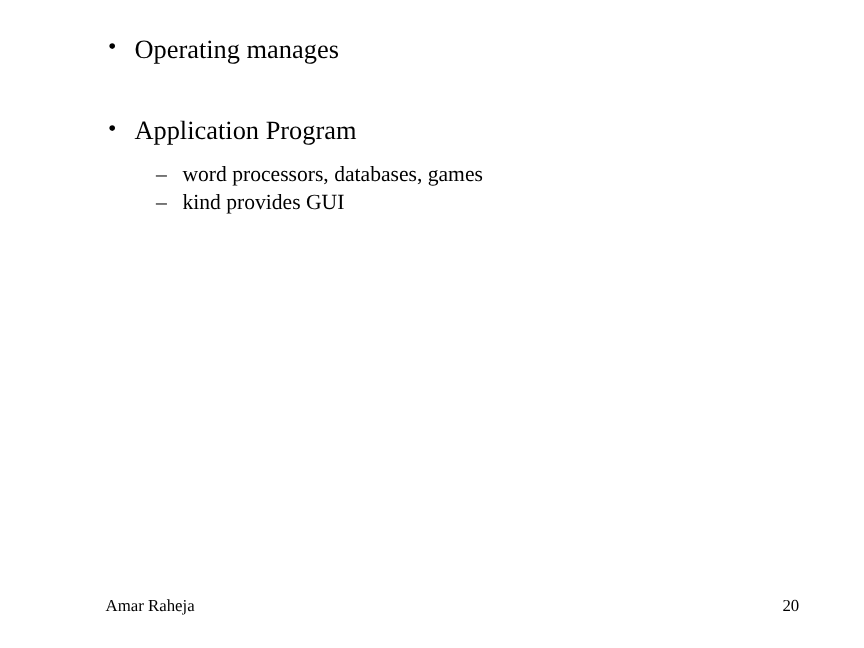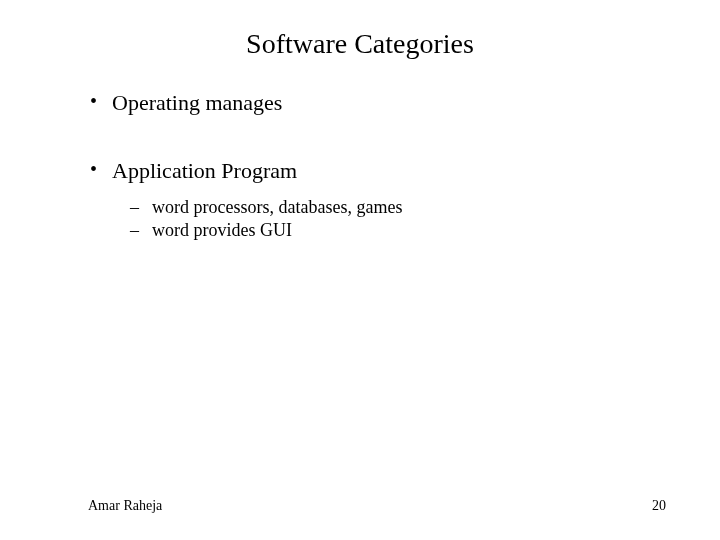--- a/index.html
+++ b/index.html
@@ -78,36 +78,35 @@
   .footer .center {
     position: absolute;
     left: 50%;
     transform: translateX(-50%);
   }
 </style>
 </head>
 <body>
 
 <div class="slide">
-  <h1 class="title">Software Categories</h1>
 
   <ul class="level1">
     <li>
       <span>Operating manages</span>
     </li>
   </ul>
 
   <div class="gap"></div>
 
   <ul class="level1">
     <li>
       <span>Application Program</span>
       <ul class="level2">
         <li>word processors, databases, games</li>
-        <li>word provides GUI</li>
+        <li>kind provides GUI</li>
       </ul>
     </li>
   </ul>
 
   <div class="footer">
     <span>Amar Raheja</span>
     <span>20</span>
   </div>
 </div>
 

